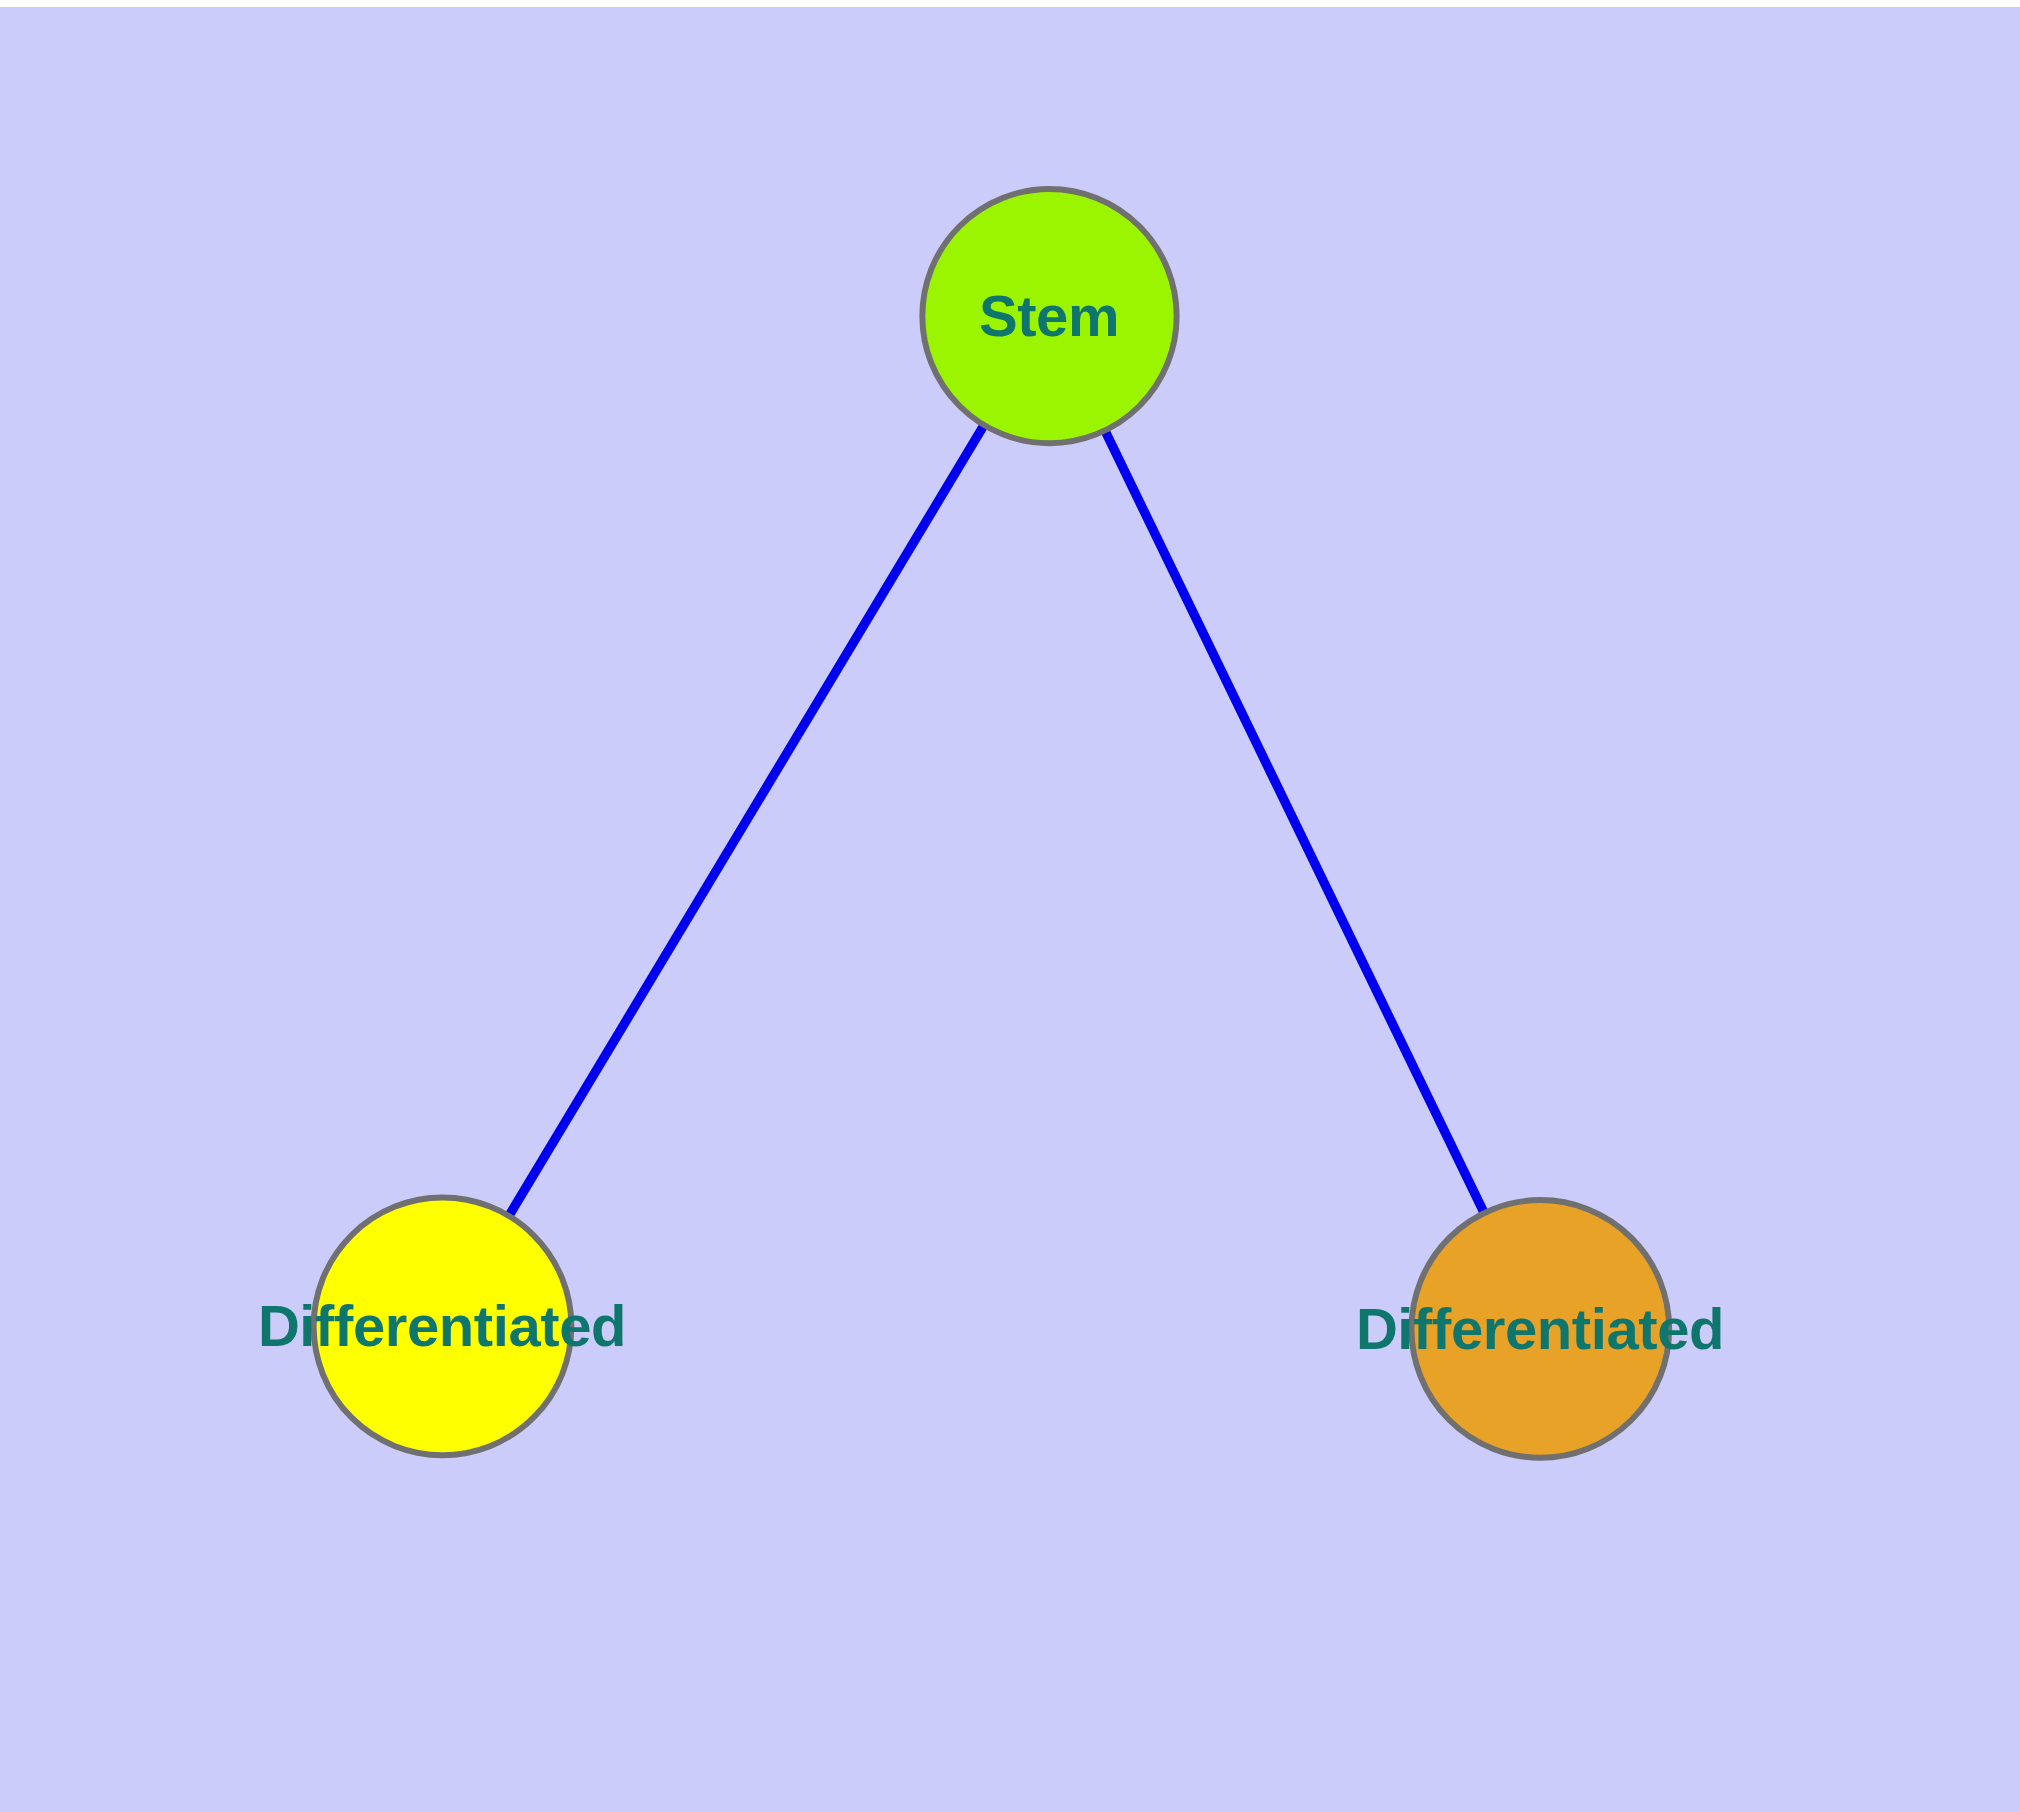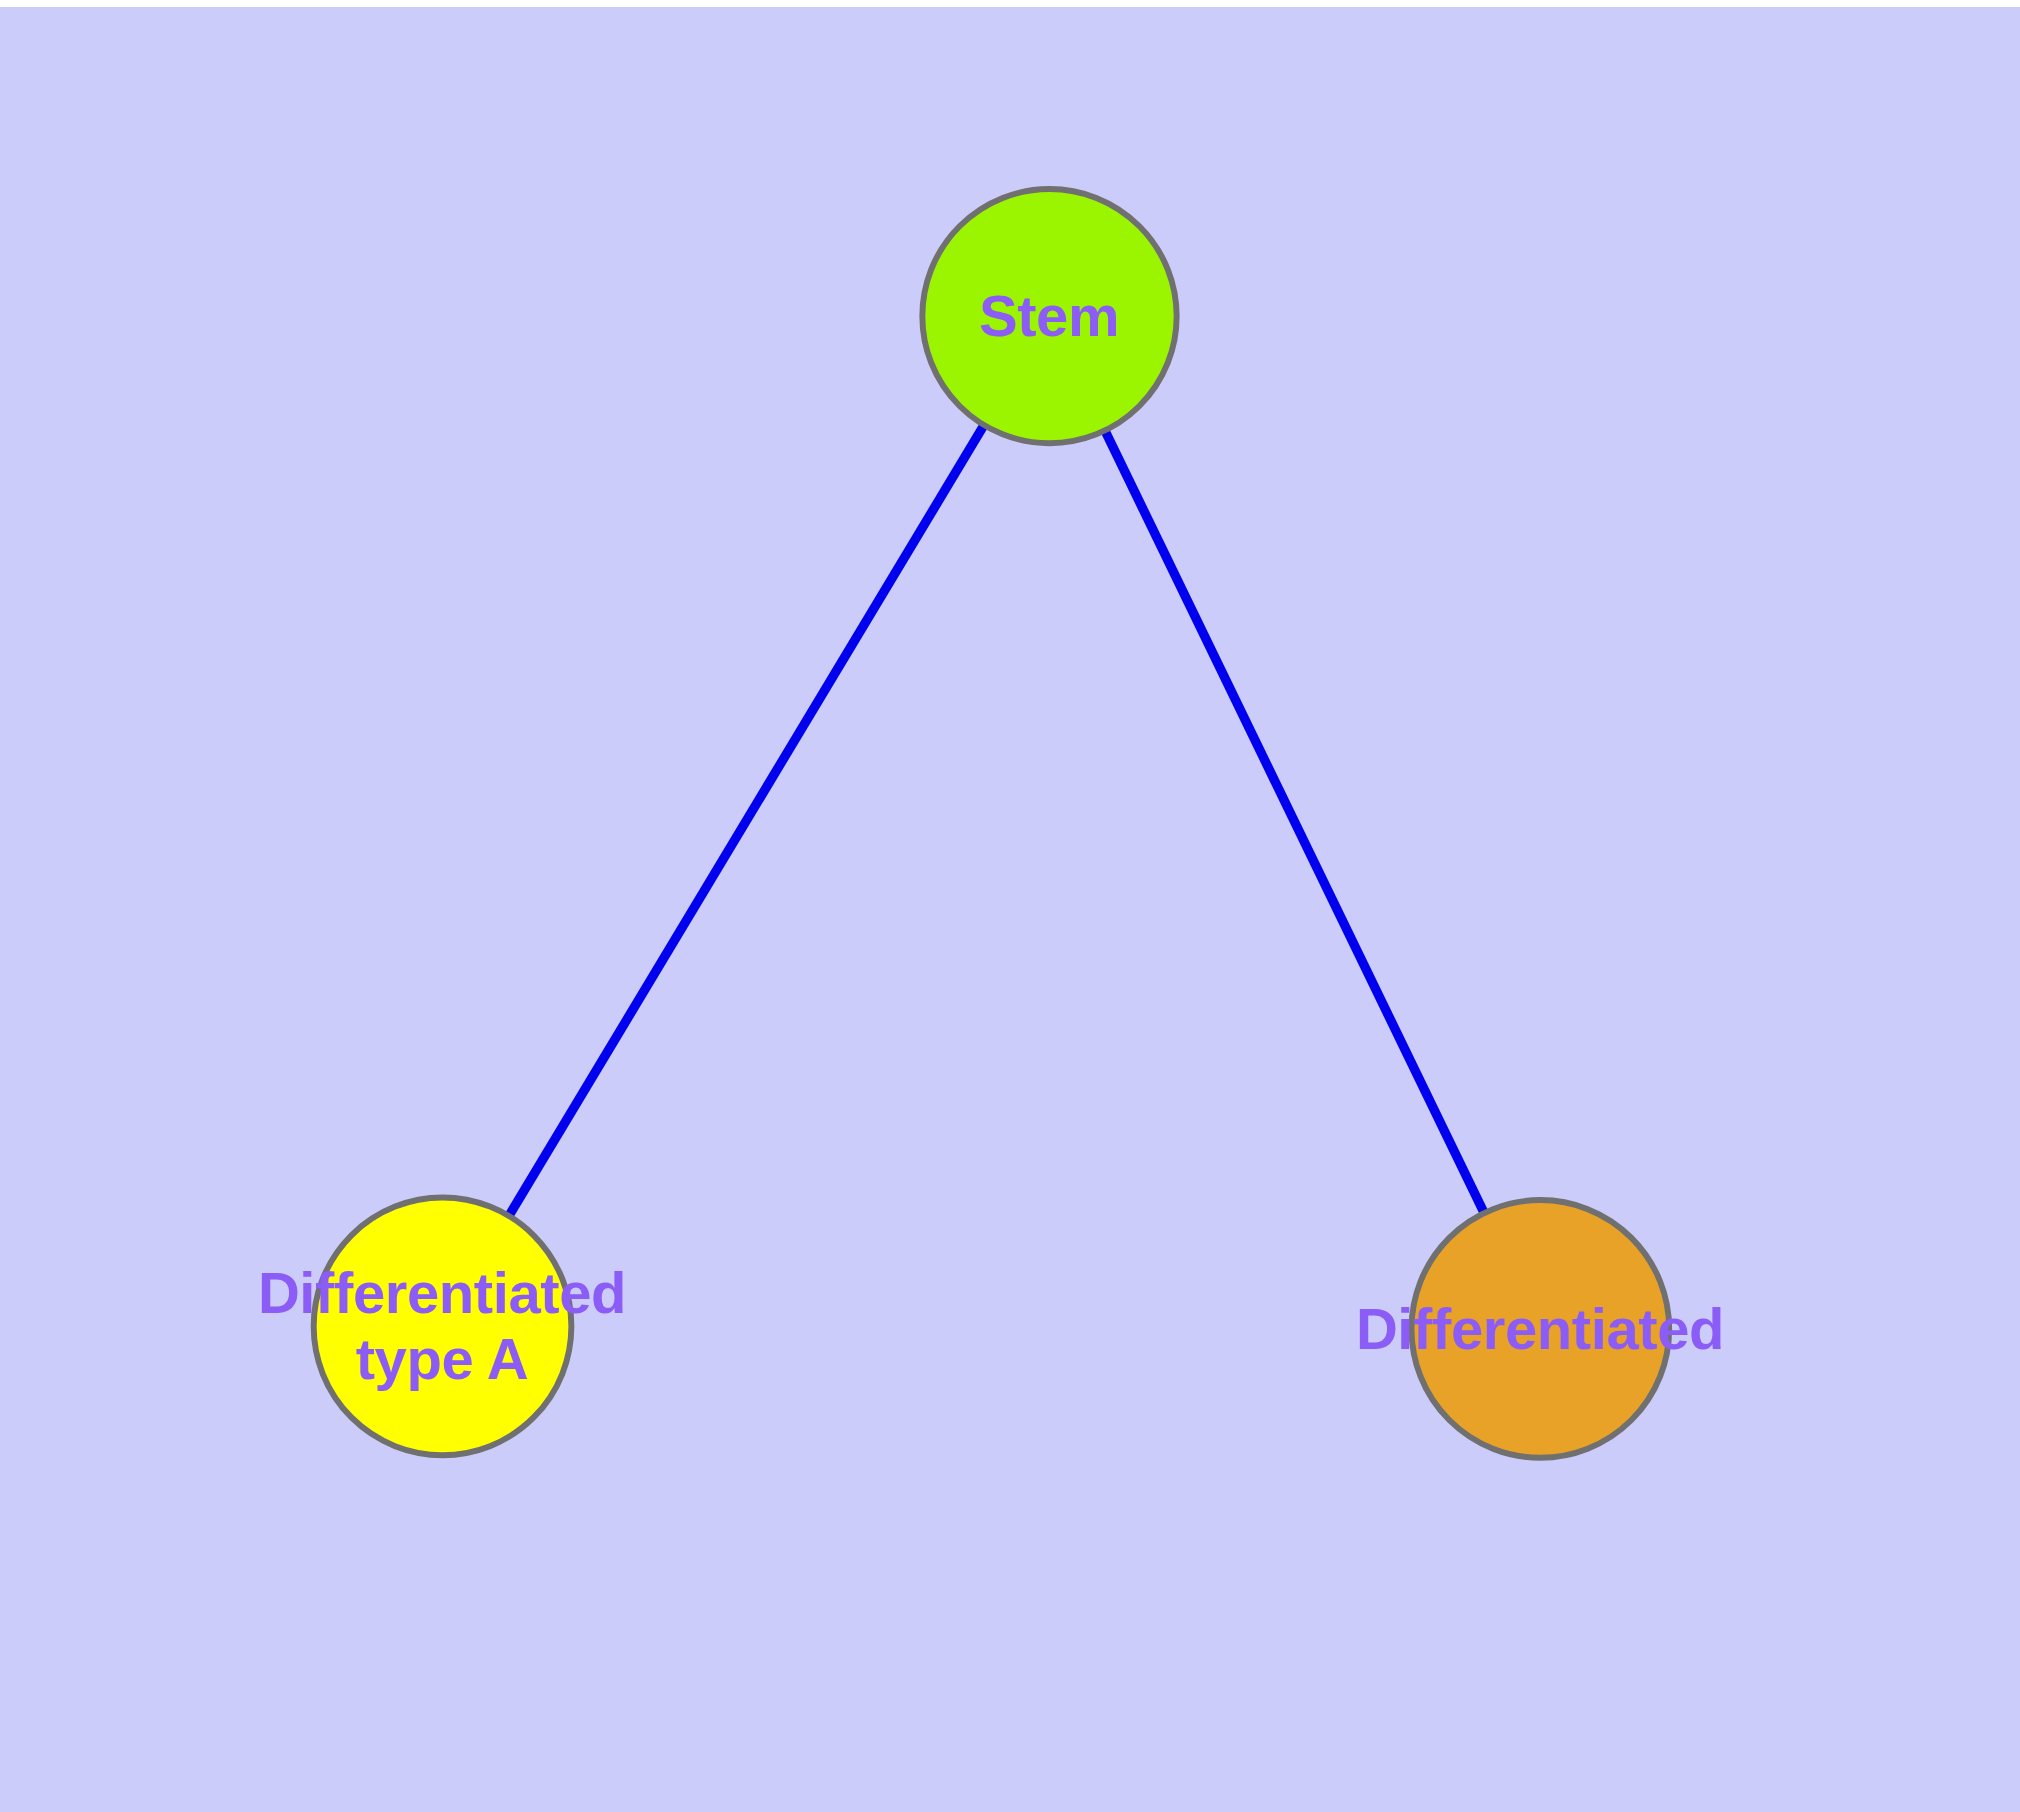--- a/index.html
+++ b/index.html
@@ -27,21 +27,21 @@
   #graph-svg {
     position: absolute;
     left: 0;
     top: 0;
     width: 2021px;
     height: 1812px;
   }
   .node-label {
     position: absolute;
     text-align: center;
-    color: #8b5cf6;
+    color: #0f766e;
     font-weight: bold;
     font-size: 58px;
     line-height: 66px;
     white-space: nowrap;
     letter-spacing: -0.4px;
     transform: translate(-50%, -50%);
     pointer-events: none;
   }
 </style>
 </head>
@@ -62,21 +62,20 @@
         <circle cx="1817" cy="1568" r="152" fill="#e8a227" stroke="#707070" stroke-width="7"></circle>
       </g>
   </svg>
 
   <div id="labels-layer">
       <div class="node-label" style="left: 1049px; top: 316px;">
         <div>Stem</div>
       </div>
       <div class="node-label" style="left: 442px; top: 1326px;">
         <div>Differentiated</div>
-        <div>type A</div>
       </div>
       <div class="node-label" style="left: 1540px; top: 1329px;">
         <div>Differentiated</div>
       </div>
     </div>
 
 </div>
 
 
 </body></html>

